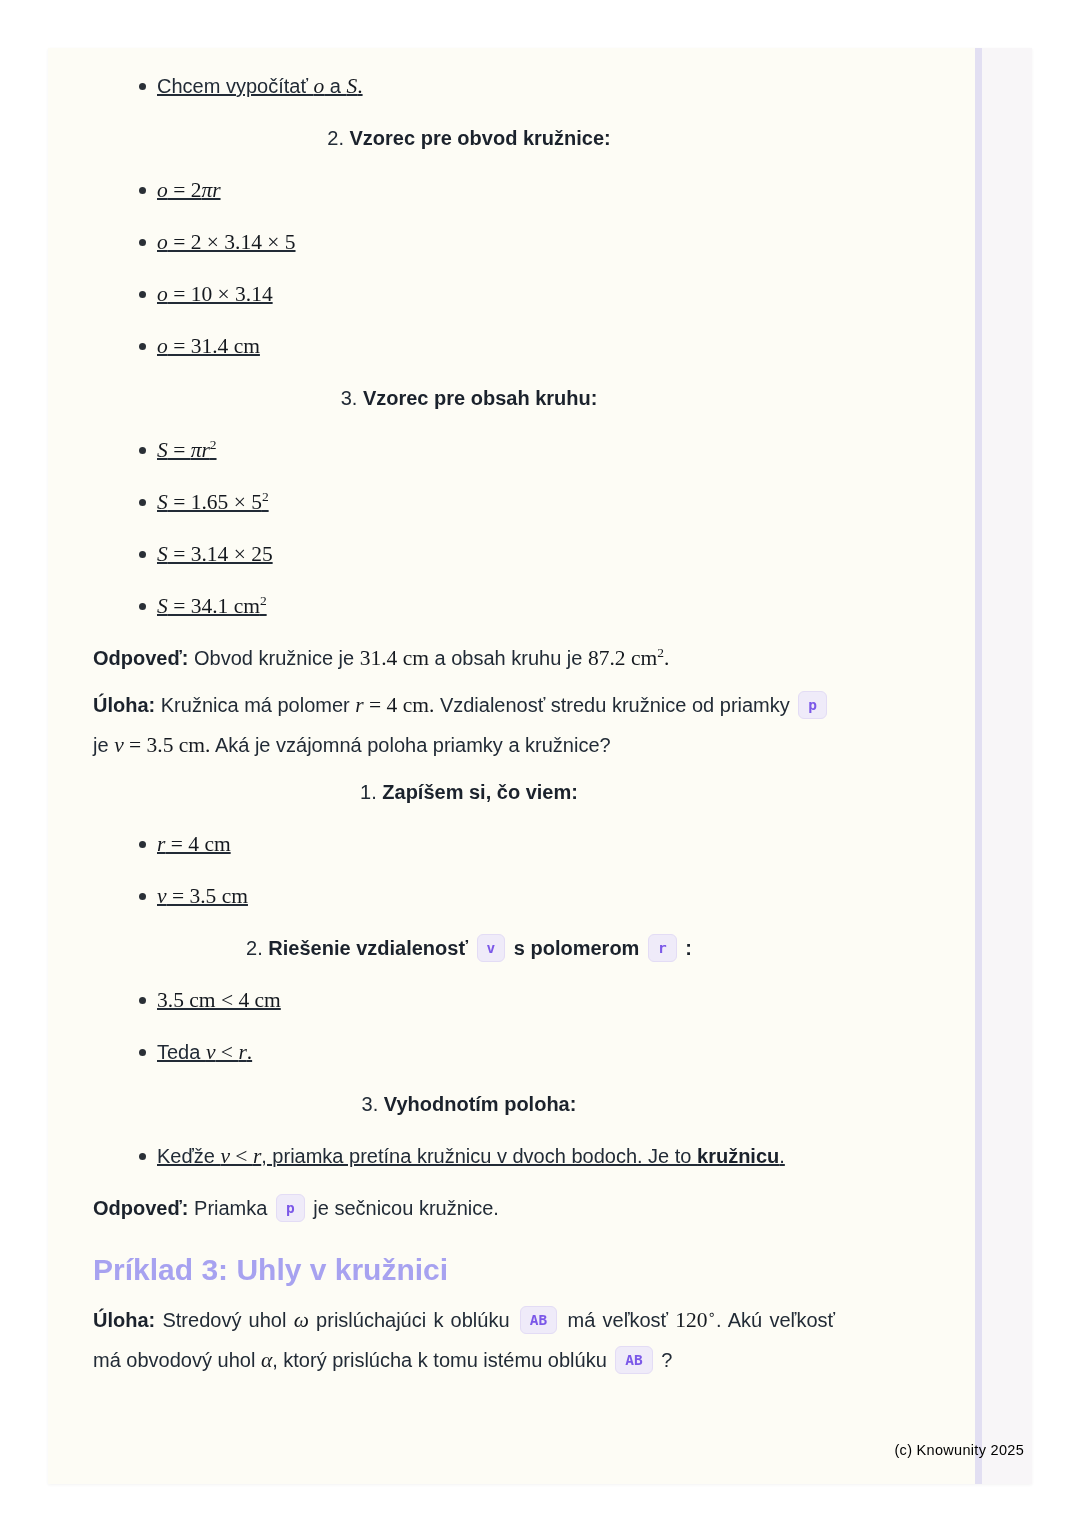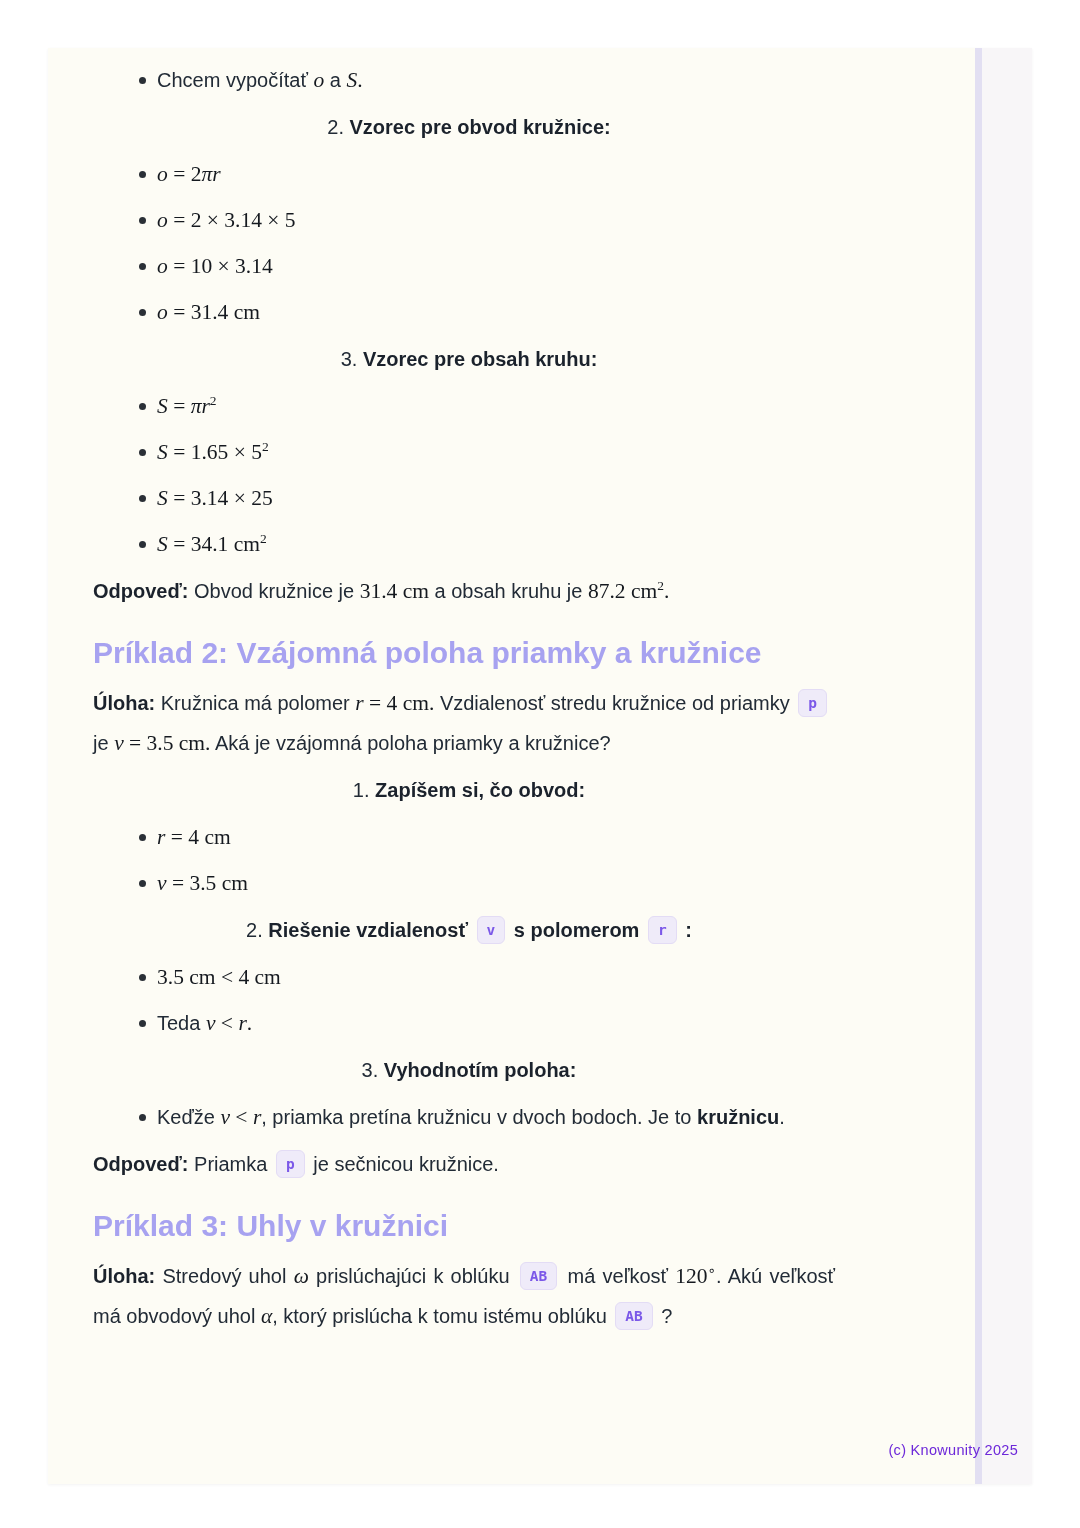--- a/index.html
+++ b/index.html
@@ -28,21 +28,21 @@
   .content {
     position:relative;
     padding:6px 0 0 45px;
     width:742px;
     font-size:20px;
     line-height:40px;
   }
   .block { margin:7px 0; }
   .num-item { padding-left:10px;text-align:center; }
   ul.blist { list-style:none; margin:5px 0; padding:0; }
-  li.bitem { position:relative; padding-left:64px; margin:6px 0; }
+  li.bitem { position:relative; padding-left:64px; margin:12px 0;text-decoration:underline; }
   li.bitem::before {
     content:""; position:absolute; left:46px; top:17px;
     width:7px; height:7px; border-radius:50%; background:#2a2f36;
   }
   .h2 {
     font-size:30px; line-height:44px; font-weight:700;
     color:#a7a2f0;
     margin:20px 0 8px 0;
   }
   .justify { text-align:justify; }
@@ -68,22 +68,22 @@
     color:#7b58e8;
     background:#efebf9;
     border:1px solid #e3dcf5;
     border-radius:6px;
     padding:0 9px;
     line-height:26px;
     margin:0 3px;
     vertical-align:2px;
   }
   .footer {
-    position:absolute; right:14px; bottom:26px;
-    font-size:14.5px; color:#6d28d9; z-index:2;
+    position:absolute; right:8px; bottom:26px;
+    font-size:14.5px; color:#000000; z-index:2;
     letter-spacing:0.3px;
   }
 </style>
 </head>
 <body>
 
 <div class="page">
 
   <div class="page-edge"></div>
   <div class="scrollbar-thumb"></div>
@@ -105,26 +105,25 @@
     <div class="block num-item"><span class="seg-num">3. </span><span class="seg-b">Vzorec pre obsah kruhu:</span></div>
     <ul class="blist">
       <li class="bitem"><span class="seg-mi">S</span><span class="seg-mr"> = </span><span class="seg-mi">πr</span><sup class="seg-sup">2</sup></li>
       <li class="bitem"><span class="seg-mi">S</span><span class="seg-mr"> = 1.65 × 5</span><sup class="seg-sup">2</sup></li>
       <li class="bitem"><span class="seg-mi">S</span><span class="seg-mr"> = 3.14 × 25</span></li>
       <li class="bitem"><span class="seg-mi">S</span><span class="seg-mr"> = 34.1 cm</span><sup class="seg-sup">2</sup></li>
     </ul>
 
     <div class="block"><span class="seg-b">Odpoveď:</span><span class="seg-sans"> Obvod kružnice je </span><span class="seg-mr">31.4 cm</span><span class="seg-sans"> a obsah kruhu je </span><span class="seg-mr">87.2 cm</span><sup class="seg-sup">2</sup><span class="seg-mr">.</span></div>
 
-    <h2 class="h2">Príklad 2: Vzájomná poloha priamky a kružnice</h2>
 
     <div class="block"><span class="seg-b">Úloha:</span><span class="seg-sans"> Kružnica má polomer </span><span class="seg-mi">r</span><span class="seg-mr"> = 4 cm.</span><span class="seg-sans"> Vzdialenosť stredu kružnice od priamky </span><span class="seg-badge">p</span><span class="seg-sans"> je </span><span class="seg-mi">v</span><span class="seg-mr"> = 3.5 cm.</span><span class="seg-sans"> Aká je vzájomná poloha priamky a kružnice?</span></div>
 
 
-    <div class="block num-item"><span class="seg-num">1. </span><span class="seg-b">Zapíšem si, čo obvod:</span></div>
+    <div class="block num-item"><span class="seg-num">1. </span><span class="seg-b">Zapíšem si, čo viem:</span></div>
     <ul class="blist">
       <li class="bitem"><span class="seg-mi">r</span><span class="seg-mr"> = 4 cm</span></li>
       <li class="bitem"><span class="seg-mi">v</span><span class="seg-mr"> = 3.5 cm</span></li>
     </ul>
 
     <div class="block num-item"><span class="seg-num">2. </span><span class="seg-b">Riešenie vzdialenosť </span><span class="seg-badge">v</span><span class="seg-b"> s polomerom </span><span class="seg-badge">r</span><span class="seg-b"> :</span></div>
     <ul class="blist">
       <li class="bitem"><span class="seg-mr">3.5 cm &lt; 4 cm</span></li>
       <li class="bitem"><span class="seg-sans">Teda </span><span class="seg-mi">v</span><span class="seg-mr"> &lt; </span><span class="seg-mi">r</span><span class="seg-mr">.</span></li>
     </ul>

